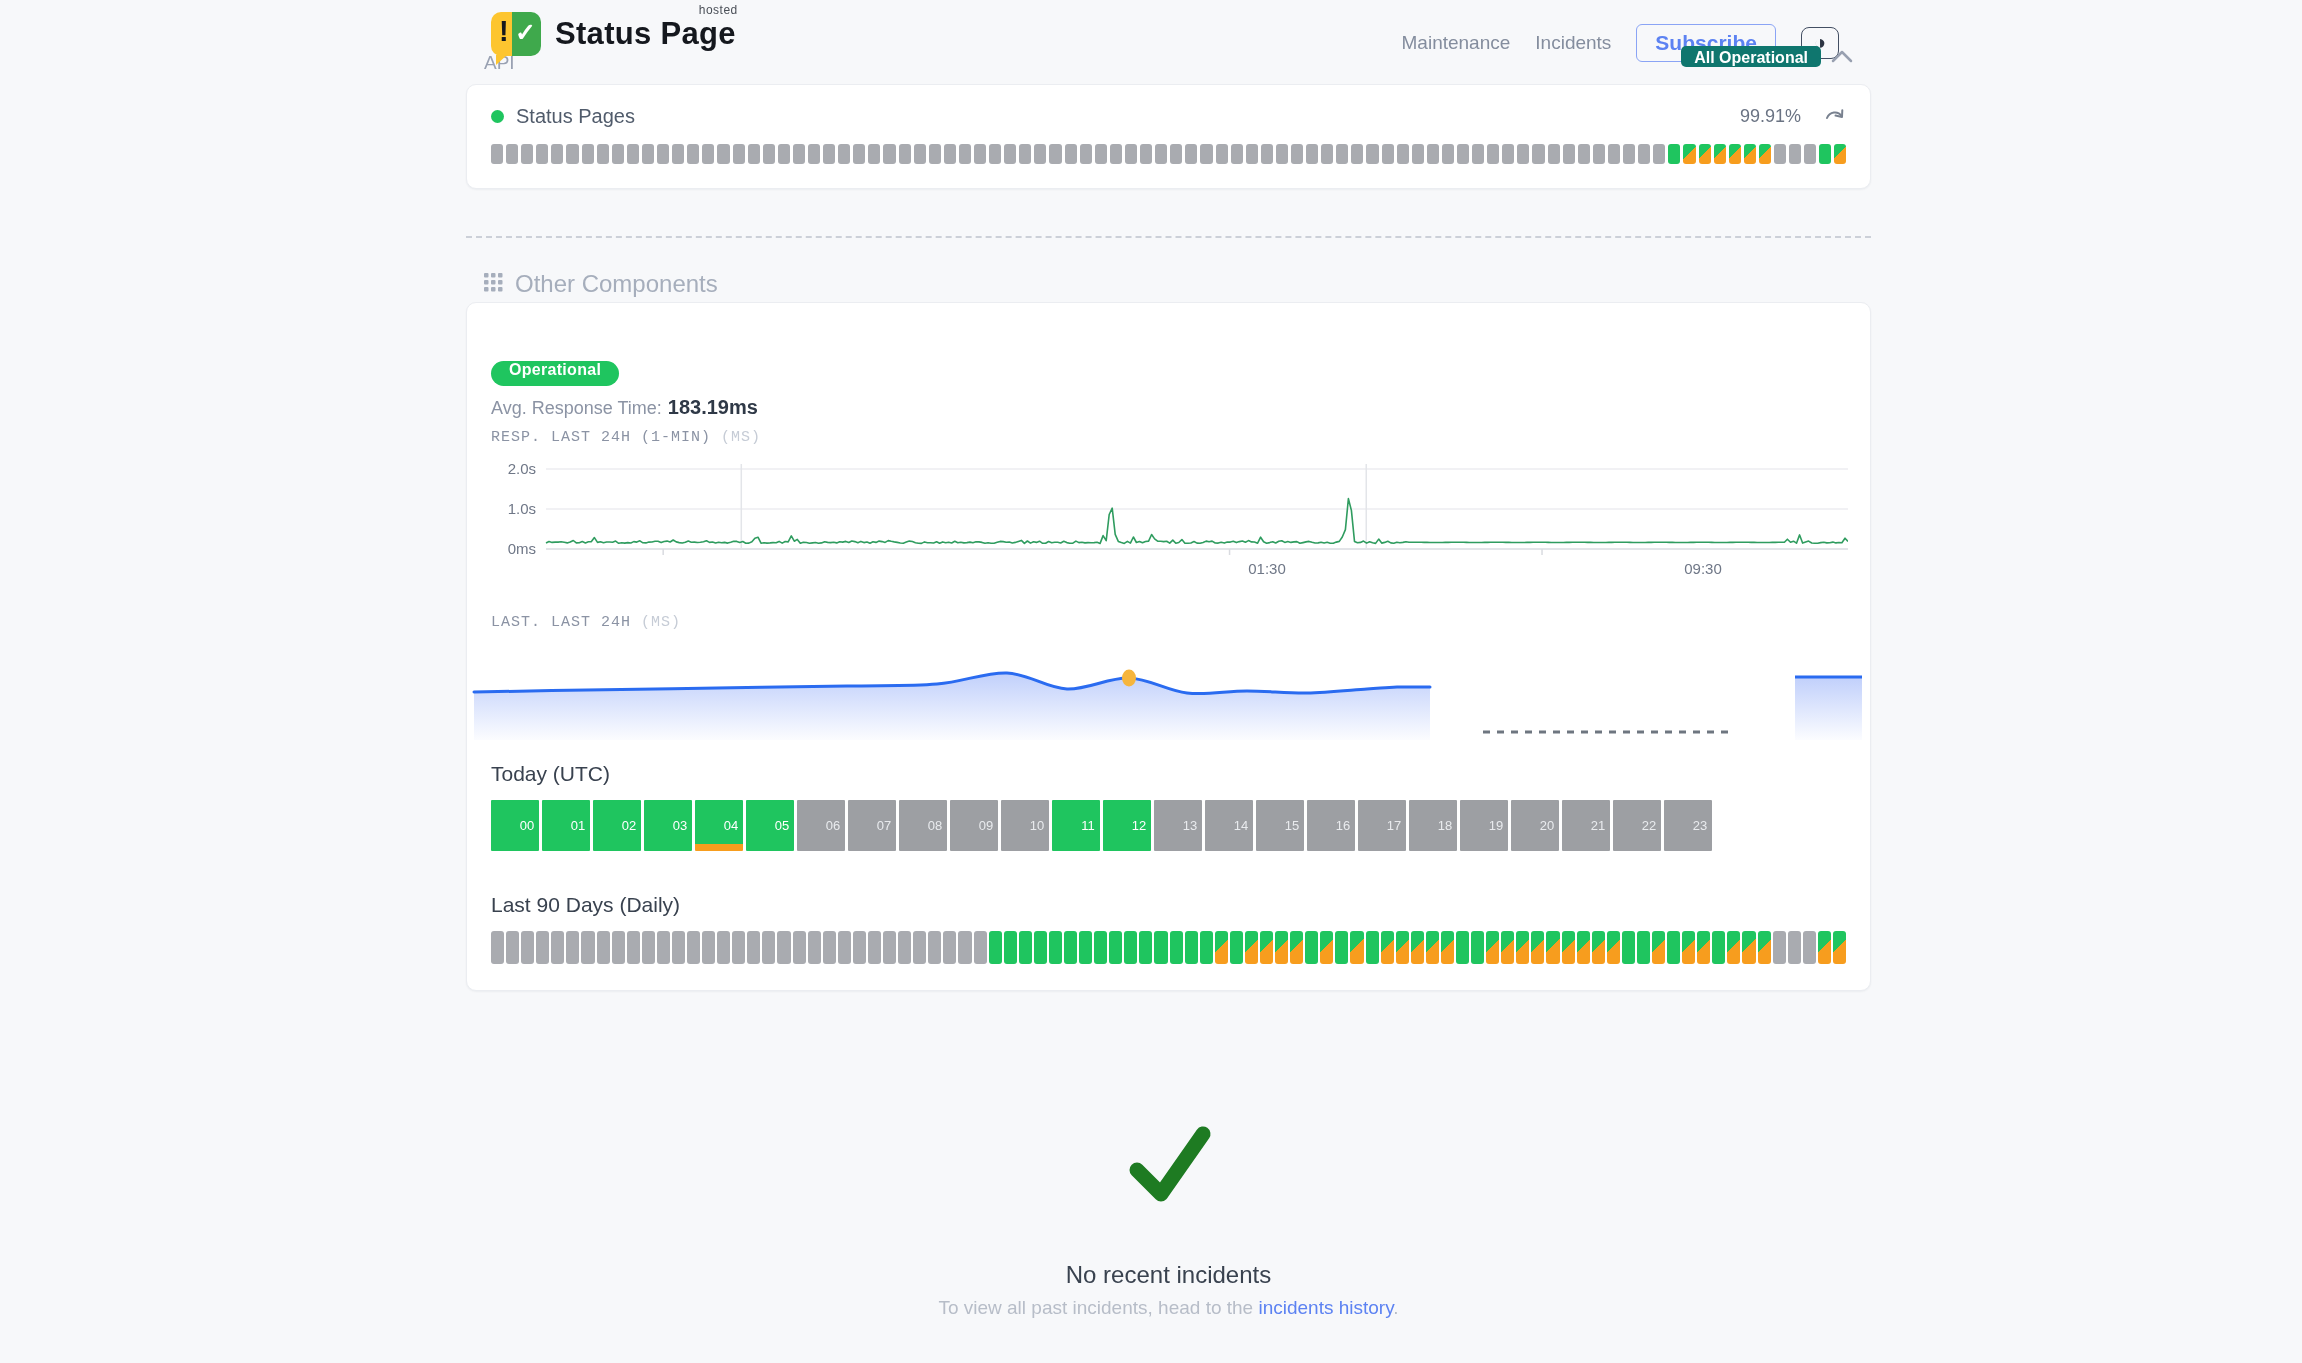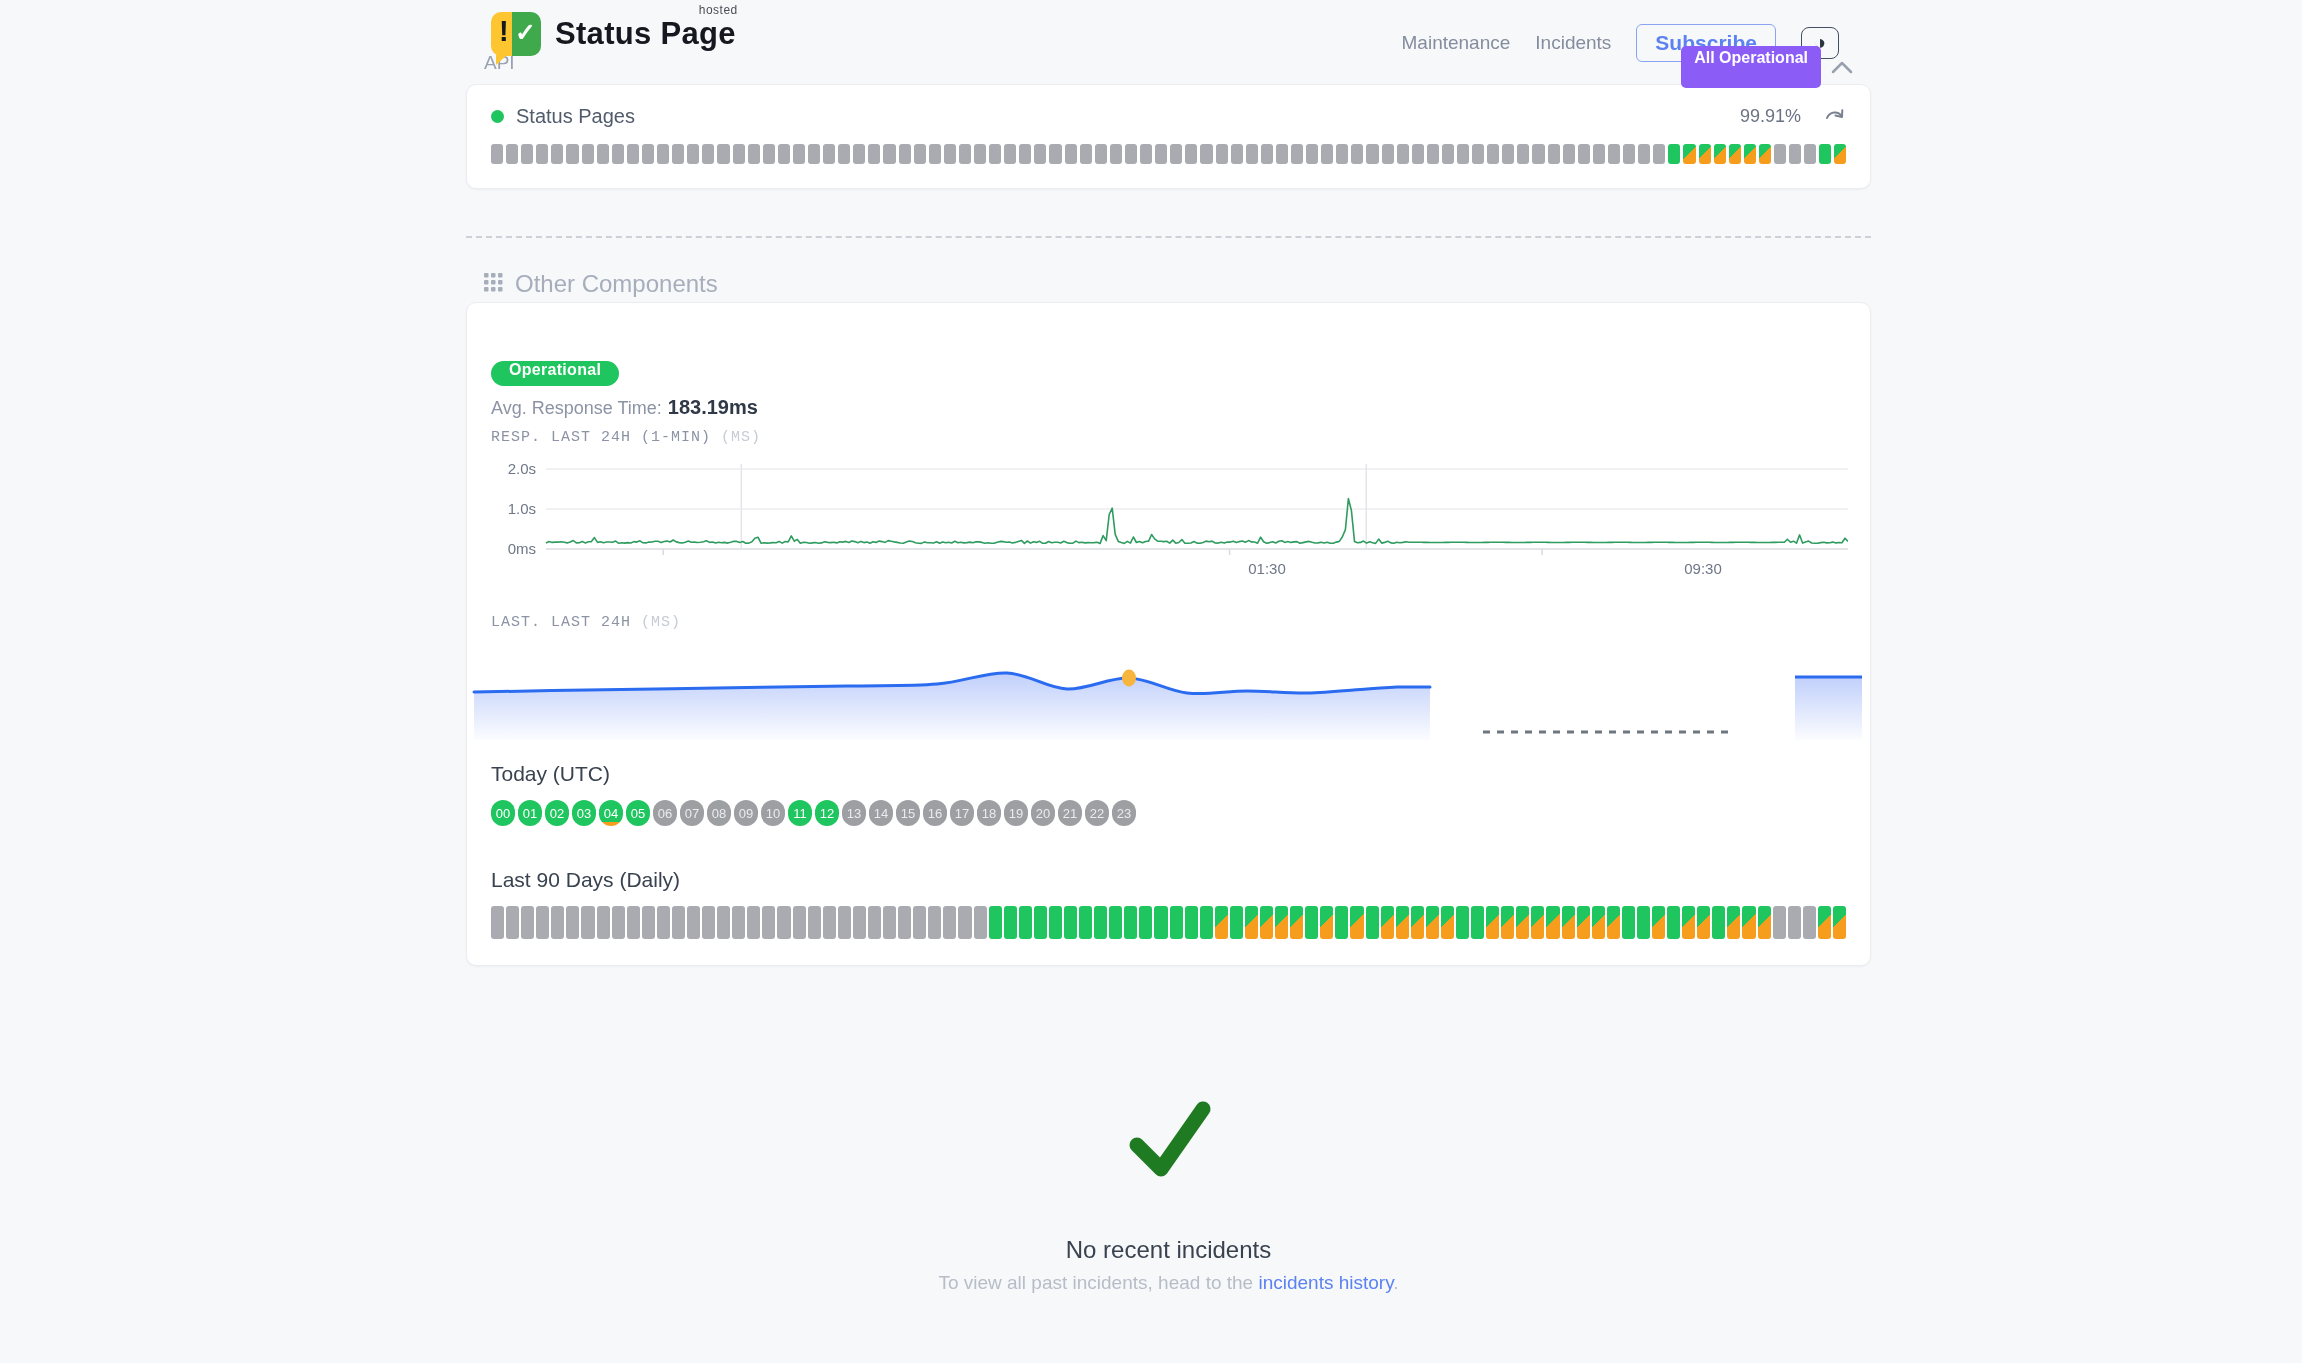--- a/index.html
+++ b/index.html
@@ -13,21 +13,21 @@
   .brand-icon .excl{position:absolute;left:8px;top:3px;font-size:29px;font-weight:bold;color:#15181e;}
   .brand-icon .chk{position:absolute;right:5px;top:6px;font-size:25px;font-weight:bold;color:#fff;}
   .brand-icon::after{content:"";position:absolute;left:5px;bottom:-9px;width:0;height:0;border-top:10px solid #fdc52f;border-right:11px solid transparent;}
   .brand-text{font-size:31px;font-weight:700;color:#15181e;position:relative;letter-spacing:.3px;white-space:nowrap;}
   .brand-sup{position:absolute;top:-13px;right:-2px;font-size:12px;font-weight:400;color:#4a4f57;letter-spacing:.5px;}
   .nav{display:flex;align-items:center;gap:25px;margin-top:12px;margin-right:32px;}
   .nav-link{font-size:19px;color:#848d9e;cursor:pointer;}
   .btn-subscribe{font-family:inherit;font-size:21px;color:#5c82f2;border:1.5px solid #8aa4f5;border-radius:6px;padding:6px 18px;background:transparent;cursor:pointer;font-weight:bold;}
   .btn-theme{font-family:inherit;border:1.5px solid #434f63;border-radius:8px;padding:1px 12px 3px;font-size:20px;color:#2c3442;background:transparent;cursor:pointer;line-height:26px;}
   .status-row{position:absolute;top:46px;right:18px;display:flex;align-items:center;gap:10px;}
-  .badge-all-operational{background:#8b5cf6;color:#fff;font-size:16px;font-weight:600;padding:3px 13px 21px;border-radius:5px;cursor:pointer;}
+  .badge-all-operational{background:#0f766e;color:#fff;font-size:16px;font-weight:600;padding:3px 13px 0;border-radius:5px;cursor:pointer;}
   .chev{cursor:pointer;display:flex;align-items:center;}
 
   
   .section-label{margin:-12px 0 0 18px;font-size:19px;color:#99a1b2;}
   .card{background:#fff;border:1px solid #ebedf1;border-radius:10px;box-shadow:0 1px 2px rgba(20,30,60,.05);box-sizing:border-box;}
   .card-api{margin-top:10px;padding:20px 24px 24px;}
   .comp-row{display:flex;align-items:center;}
   .dot{width:13px;height:13px;border-radius:50%;background:#1fc55f;margin-right:12px;flex:none;}
   .comp-name{font-size:20px;color:#505b6b;}
   .comp-right{margin-left:auto;display:flex;align-items:center;gap:24px;}
@@ -53,21 +53,21 @@
   .mini-label .unit{color:#c6ccd6;}
   .mini-label.second{margin-top:30px;}
   .chart1-wrap{margin-top:2px;}
   .chart1-wrap svg,.chart2-wrap svg{display:block;}
   .chart2-wrap{margin:14px -24px 0;}
   .axis-text{font-size:15px;fill:#6f7787;font-family:inherit;}
   .today-title,.last90-title{font-size:21px;color:#39424f;}
   .today-title{margin-top:22px;}
   .last90-title{margin-top:42px;}
   .hour-blocks{display:flex;gap:3px;margin-top:14px;}
-  .hour-block{width:24px;height:26px;border-radius:12px;display:flex;align-items:center;justify-content:center;font-size:13px;color:#fff;flex:none;}
+  .hour-block{width:24px;height:51px;border-radius:1px;display:flex;align-items:center;justify-content:center;font-size:13px;color:#fff;flex:none;padding-left:24px;}
   .hour-block.gray{background:#9d9fa3;color:#e9ebee;}
   .hour-block.green{background:#1fc55f;}
   .hour-block.green-orange{background:linear-gradient(180deg,#1fc55f 86%,#f79d1e 86%);}
 
   
   .footer-status{text-align:center;}
   .check-wrap{margin-top:130px;}
   .no-incidents-title{margin-top:50px;font-size:24px;color:#39424f;}
   .no-incidents-sub{margin-top:8px;font-size:19px;color:#b7bdc8;}
   .link{color:#5c82f2;cursor:pointer;}

